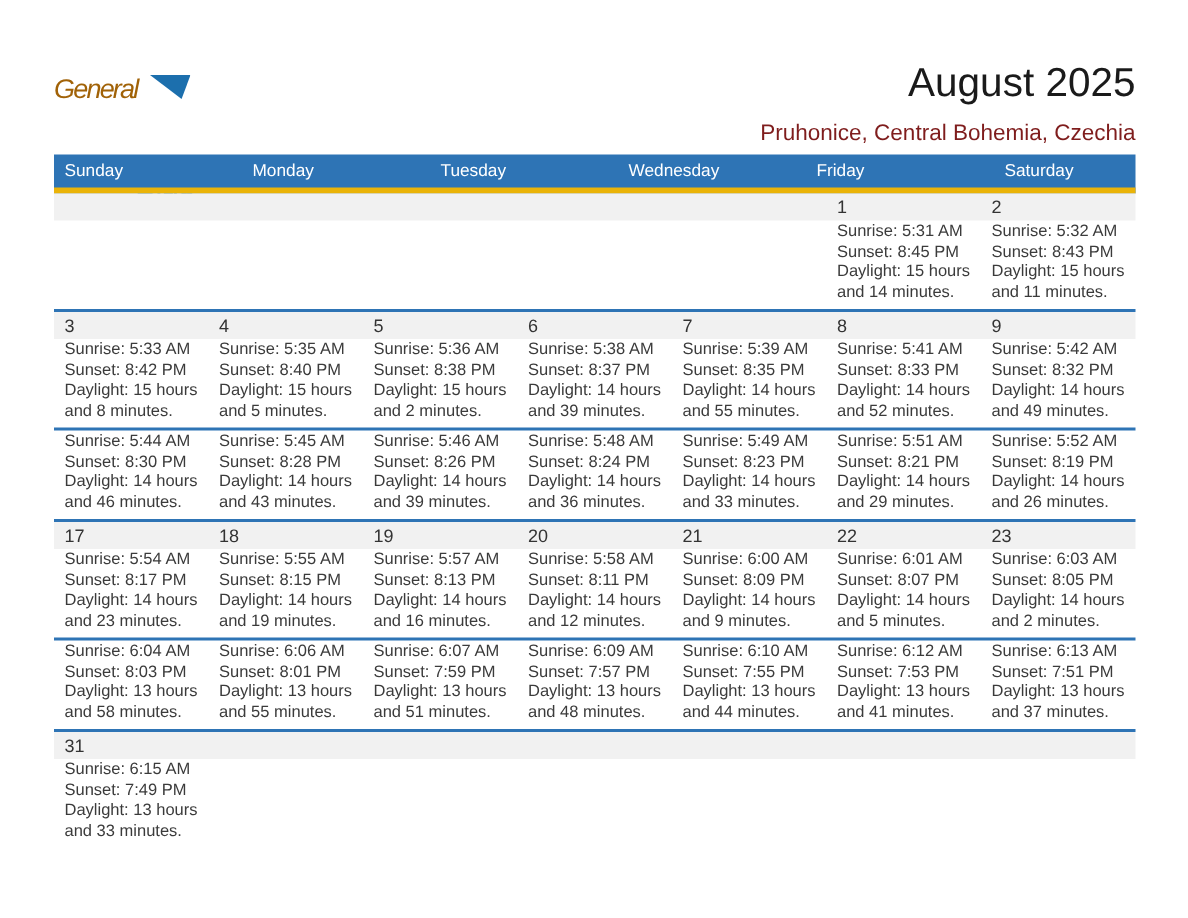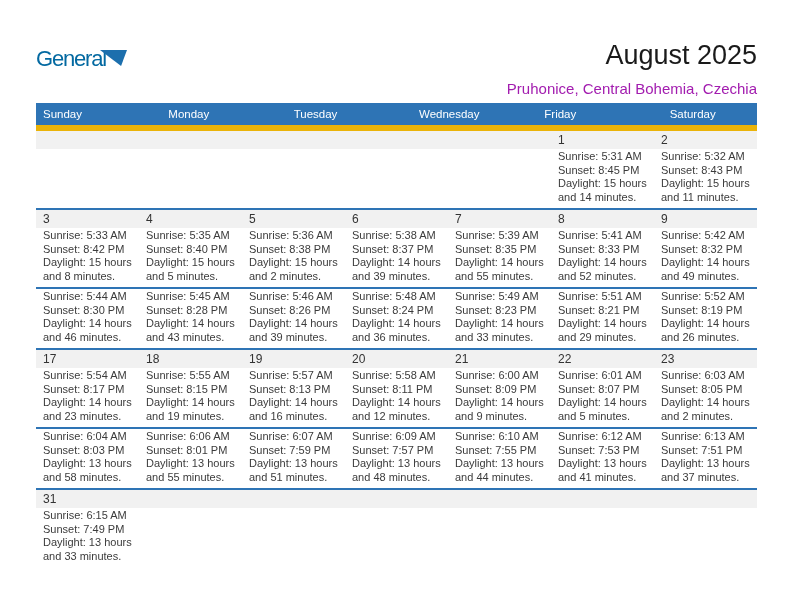--- a/index.html
+++ b/index.html
@@ -1,31 +1,31 @@
 <!DOCTYPE html>
 <html><head>
 <meta charset="utf-8">
 <style>
   html,body{margin:0;padding:0;background:#ffffff;}
   body{width:792px;height:612px;position:relative;font-family:"Liberation Sans",sans-serif;overflow:hidden;}
 
   
   .logo{position:absolute;left:36px;top:48px;width:100px;height:46px;}
-  .logo-general{font-size:22px;letter-spacing:-1.2px;color:#0369a1;line-height:22px;}
+  .logo-general{font-size:18px;letter-spacing:-1.2px;color:#a16207;line-height:22px;font-style:italic;}
   .logo-triangle{position:absolute;left:64px;top:2px;width:27px;height:16px;background:#1C6FAD;
     clip-path:polygon(0 0,100% 0,78% 100%);}
   .logo-blue{position:absolute;left:54px;top:17px;font-size:22px;letter-spacing:-1.2px;color:#1B7DC2;line-height:22px;margin-top:47px;}
 
   
   .title{position:absolute;top:40px;right:35px;font-size:27px;line-height:30px;color:#1a1a1a;text-align:right;}
-  .subtitle{position:absolute;top:80px;right:35px;font-size:15px;line-height:18px;color:#a21caf;text-align:center;}
+  .subtitle{position:absolute;top:80px;right:35px;font-size:15px;line-height:18px;color:#7f1d1d;text-align:center;}
 
   
   .calendar{position:absolute;left:36px;top:103px;width:721px;}
-  .cal-header{display:flex;height:22px;background:#2E74B5;border-bottom:6px solid #eab308;gap:31px;}
+  .cal-header{display:flex;height:22px;background:#2E74B5;border-bottom:4px solid #eab308;gap:31px;}
   .hcell{width:103px;box-sizing:border-box;padding-left:7px;color:#ffffff;font-size:11.5px;line-height:22px;}
 
   .week{position:relative;}
   .week.sep{border-top:2px solid #2E74B5;}
   .band{display:flex;background:#F1F1F1;height:18px;}
   .num{width:103px;box-sizing:border-box;padding-left:7px;font-size:12px;line-height:18px;color:#333333;}
   .wbody{display:flex;height:59px;}
   .cell{width:103px;box-sizing:border-box;padding:1px 0 0 7px;}
   .line{font-size:11px;line-height:13.5px;color:#3b3b3b;white-space:nowrap;}
 </style>

